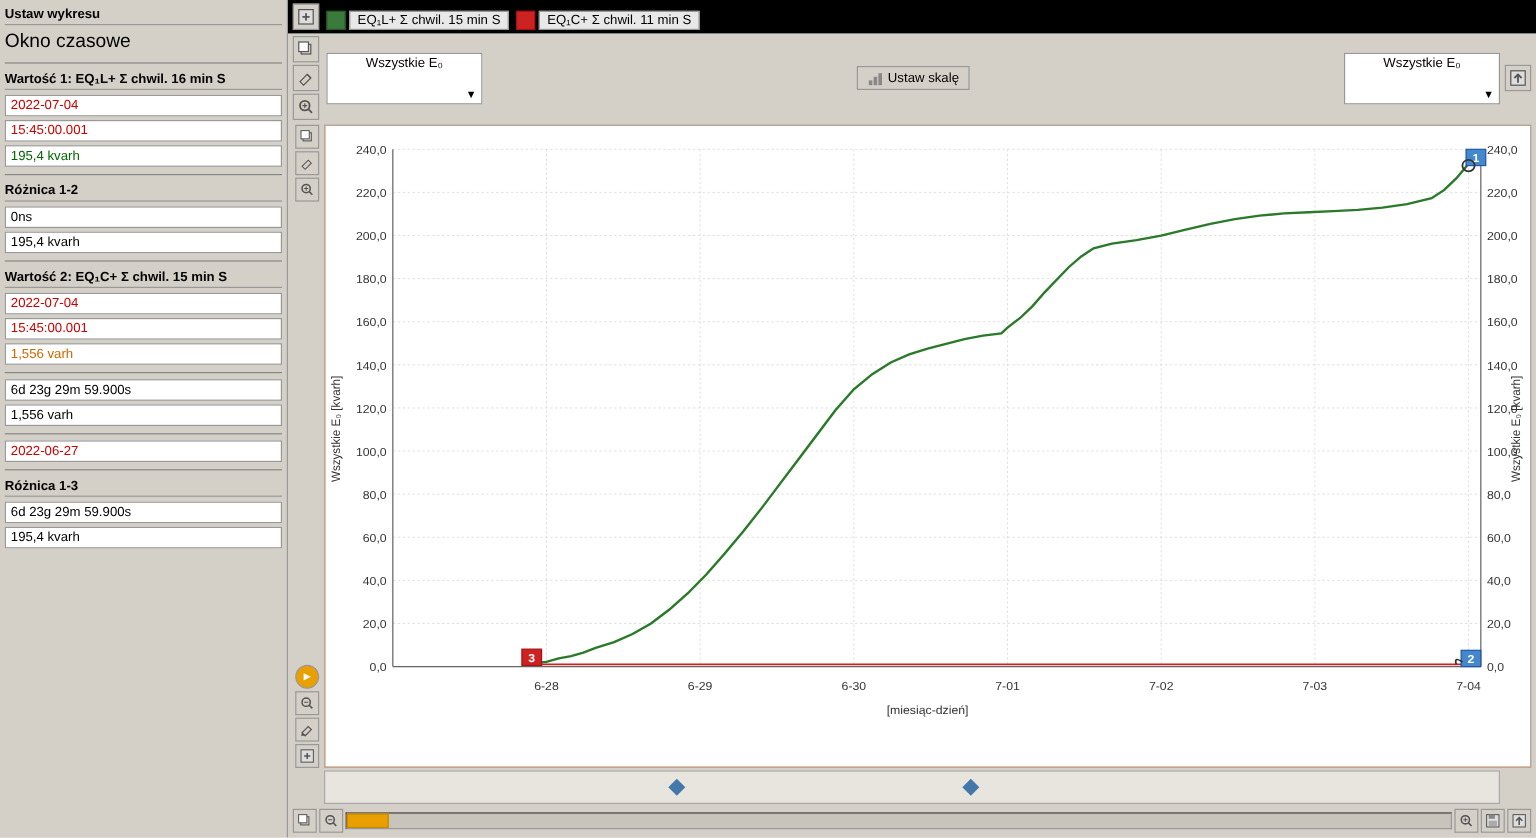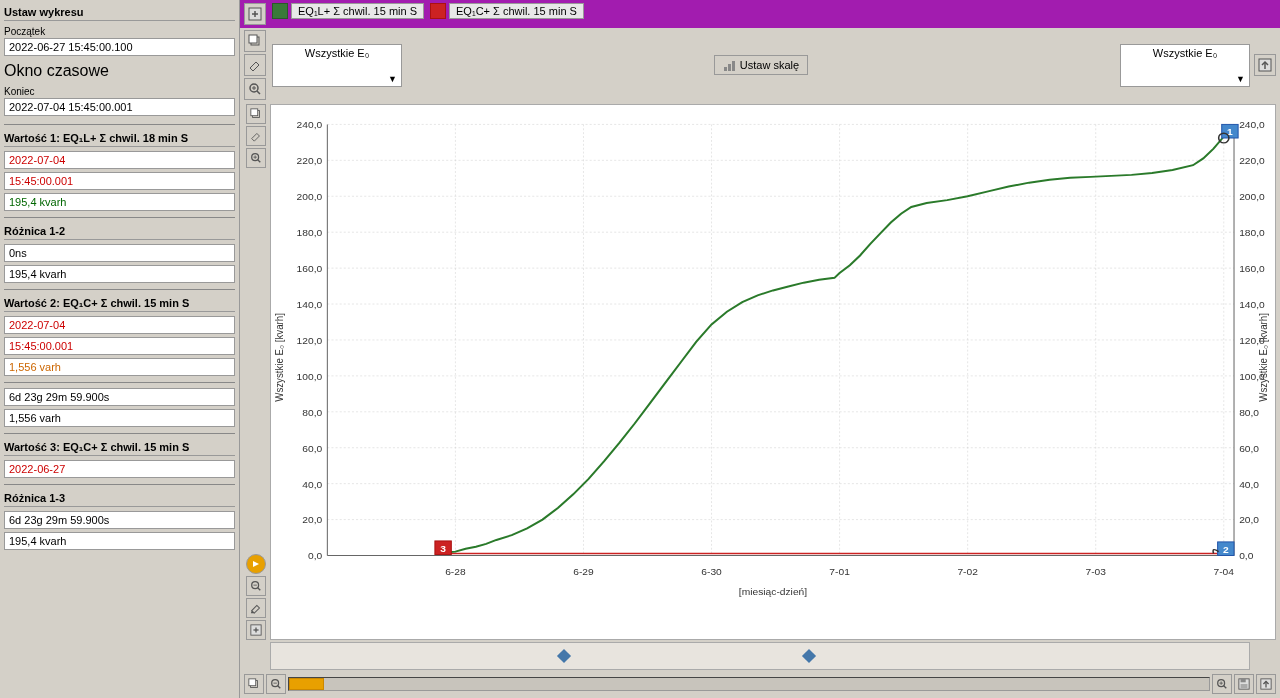--- a/index.html
+++ b/index.html
@@ -151,37 +151,29 @@
       stroke-width: 0.5;
     }
   </style>
 </head>
 <body>
 
 <div class="left-panel">
 
   <div class="section-header">Ustaw wykresu</div>
 
-  <div class="field-group">
-    <div style="font-size:10px; color:#000; padding:1px 0;">Początek</div>
-    <input class="text-field" type="text" readonly="" value="2022-06-27 15:45:00.100" style="">
-  </div>
 
   <div class="field-group">
     <div style="font-size:16px; color:#000; padding:1px 0;">Okno czasowe</div>
   </div>
 
-  <div class="field-group">
-    <div style="font-size:10px; color:#000; padding:1px 0;">Koniec</div>
-    <input class="text-field" type="text" readonly="" value="2022-07-04 15:45:00.001" style="">
-  </div>
-
-  <hr class="divider-line">
-
-  <div class="section-header">Wartość 1: EQ₁L+ Σ chwil. 18 min S</div>
+
+  <hr class="divider-line">
+
+  <div class="section-header">Wartość 1: EQ₁L+ Σ chwil. 16 min S</div>
   <input class="text-field red-text" type="text" readonly="" value="2022-07-04" style="">
   <input class="text-field red-text" type="text" readonly="" value="15:45:00.001" style="">
   <input class="text-field green-text" type="text" readonly="" value="195,4 kvarh" style="">
 
   <hr class="divider-line">
 
   <div class="section-header">Różnica 1-2</div>
   <input class="text-field" type="text" readonly="" value="0ns" style="">
   <input class="text-field" type="text" readonly="" value="195,4 kvarh" style="">
 
@@ -192,52 +184,51 @@
   <input class="text-field red-text" type="text" readonly="" value="15:45:00.001" style="">
   <input class="text-field" style="color: rgb(204, 102, 0);" type="text" readonly="" value="1,556 varh">
 
   <hr class="divider-line">
 
   <input class="text-field" type="text" readonly="" value="6d 23g 29m 59.900s" style="">
   <input class="text-field" type="text" readonly="" value="1,556 varh" style="">
 
   <hr class="divider-line">
 
-  <div class="section-header">Wartość 3: EQ₁C+ Σ chwil. 15 min S</div>
   <input class="text-field red-text" type="text" readonly="" value="2022-06-27" style="">
 
   <hr class="divider-line">
 
   <div class="section-header">Różnica 1-3</div>
   <input class="text-field" type="text" readonly="" value="6d 23g 29m 59.900s" style="">
   <input class="text-field" type="text" readonly="" value="195,4 kvarh" style="">
 </div>
 
 <div class="right-panel">
 
-  <div style="display:flex; align-items:flex-start; gap:6px; padding:3px 4px; background:#a21caf;">
+  <div style="display:flex; align-items:flex-end; gap:6px; padding:3px 4px; background:#000000;">
 
     <div style="display:flex; flex-direction:column; gap:2px;">
       <button class="icon-btn" title="Export">
         <svg width="14" height="14" viewBox="0 0 14 14">
             <rect x="1" y="1" width="12" height="12" fill="#ddd" stroke="#555" stroke-width="1"></rect>
             <line x1="4" y1="7" x2="10" y2="7" stroke="#555" stroke-width="1.5"></line>
             <line x1="7" y1="4" x2="7" y2="10" stroke="#555" stroke-width="1.5"></line>
           </svg>
       </button>
     </div>
 
     <div class="legend-item">
       <div class="legend-color-box" style="background:#3a7a3a; border-color:#2a5a2a;"></div>
       <span class="legend-label">EQ₁L+ Σ chwil. 15 min S</span>
     </div>
 
     <div class="legend-item">
       <div class="legend-color-box" style="background:#cc2222; border-color:#aa1111;"></div>
-      <span class="legend-label">EQ₁C+ Σ chwil. 15 min S</span>
+      <span class="legend-label">EQ₁C+ Σ chwil. 11 min S</span>
     </div>
   </div>
 
   <div style="display:flex; align-items:center; gap:4px; padding:2px 4px; background:#d4d0c8;">
 
     <div style="display:flex; flex-direction:column; gap:2px; margin-right:2px;">
       <button class="icon-btn">
         <svg width="14" height="14" viewBox="0 0 14 14">
             <rect x="3" y="3" width="8" height="8" fill="none" stroke="#555" stroke-width="1"></rect>
             <rect x="1" y="1" width="8" height="8" fill="#fff" stroke="#555" stroke-width="1"></rect>

